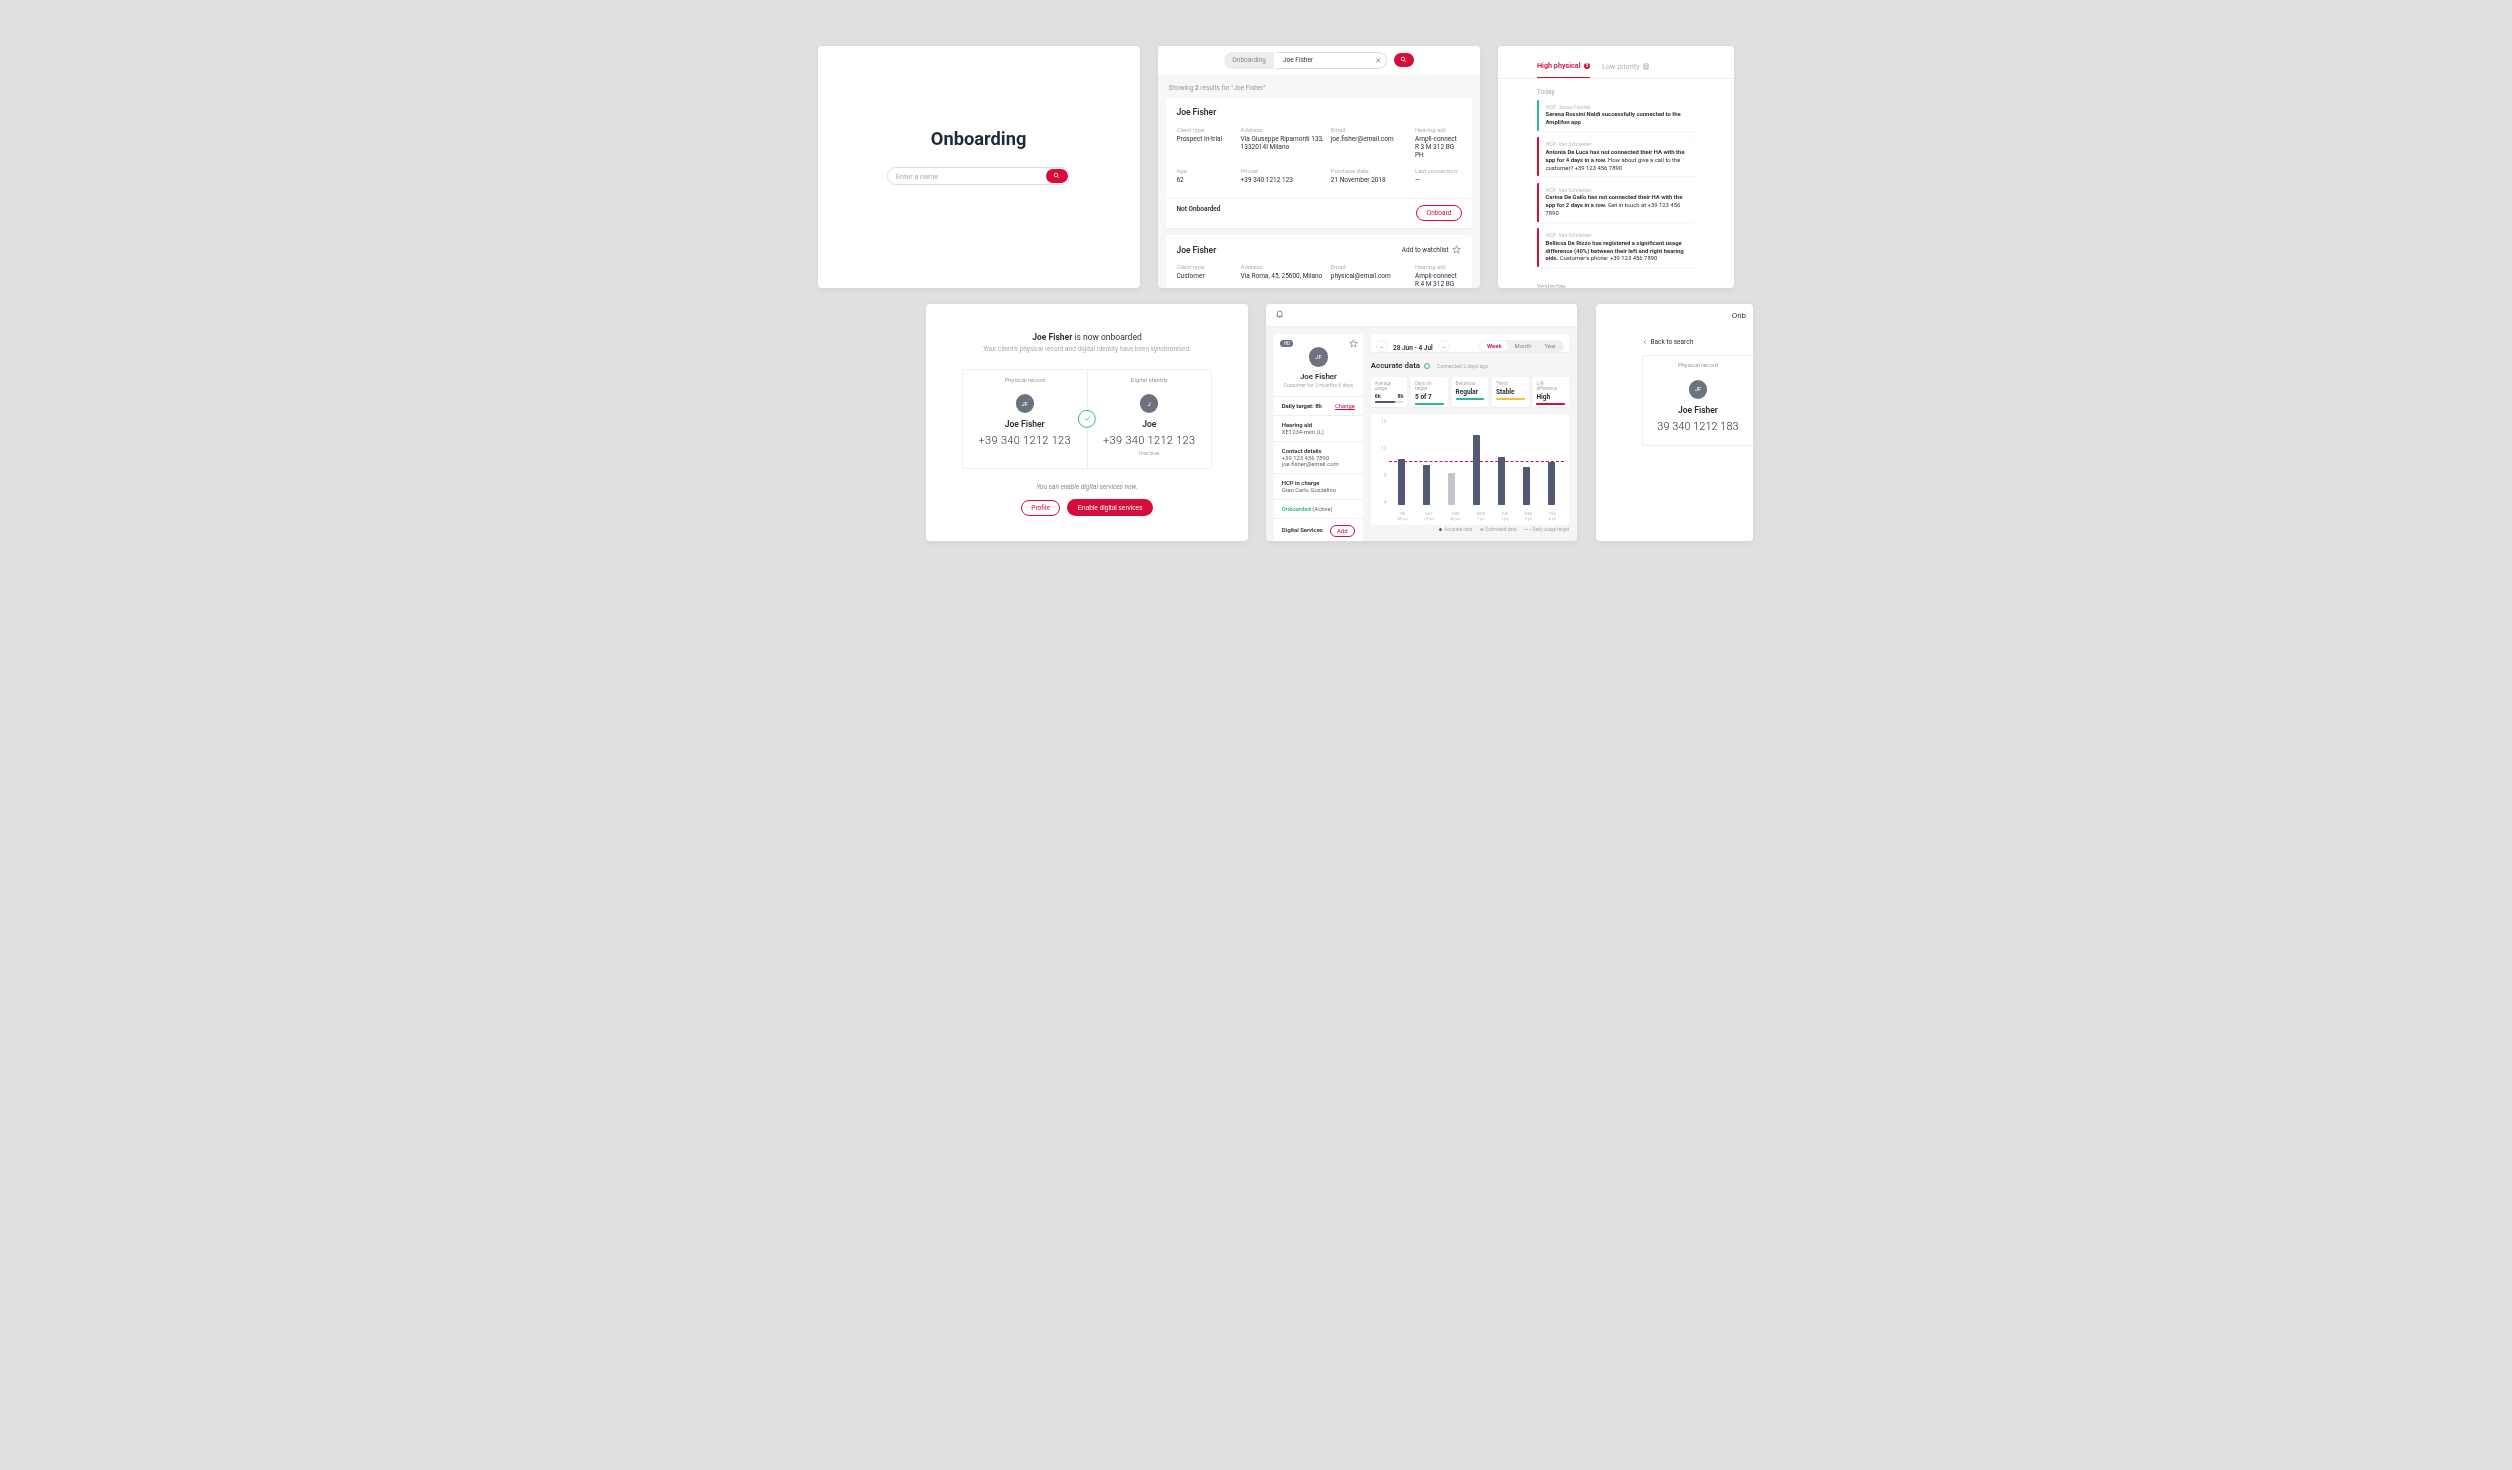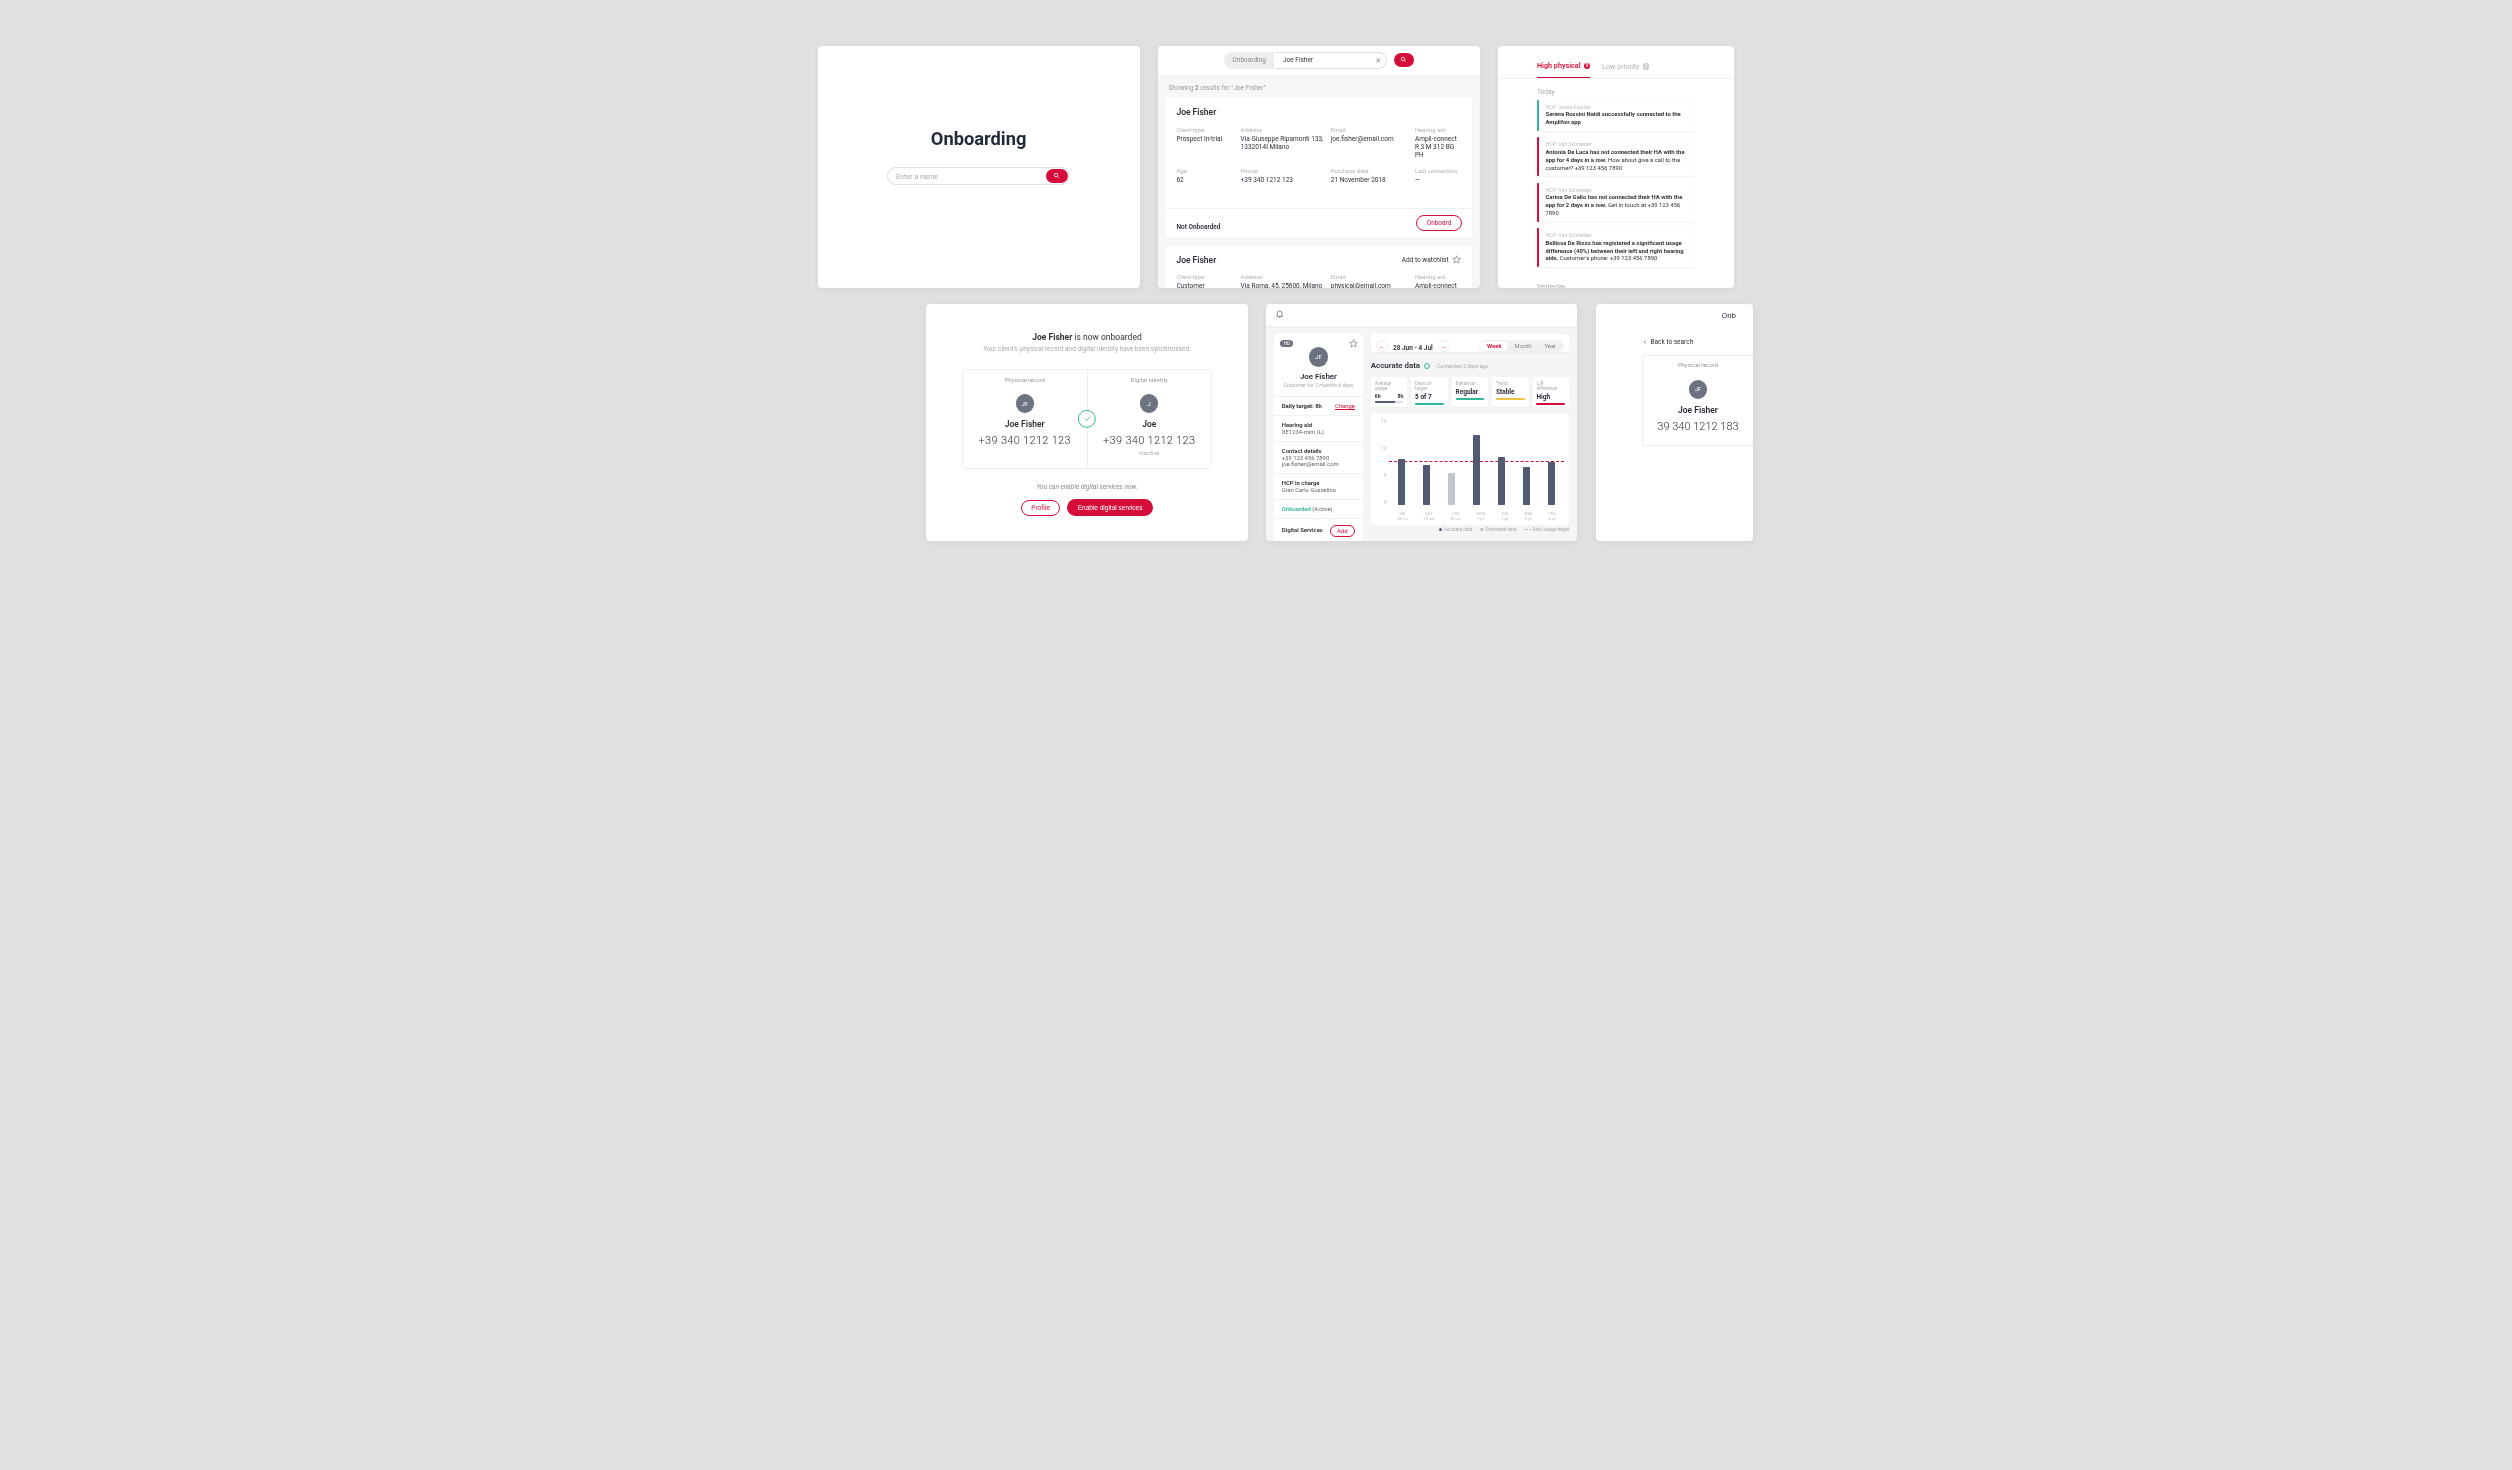--- a/index.html
+++ b/index.html
@@ -51,21 +51,21 @@
   .go { width:19.6px; height:14.4px; background:#d40d3a; border-radius:7.2px; margin-left:3.9px; display:flex;align-items:center;justify-content:center;}
   .p2 .meta { font-size:6.5px; color:#999; padding: 9.2px 10.5px 6.5px;}
   .p2 .result {
     background:#fff; margin: 0 7.9px 7.9px; border-radius:2.6px; padding: 9.2px 10.5px 0;
     box-shadow: 0 0.7px 2px rgba(0,0,0,0.04);
   }
   .p2 .rname { font-size:8.5px; font-weight:600; margin-bottom:9.2px; display:flex; align-items:center;}
   .p2 .grid { display:grid; grid-template-columns: 59px 85px 79px 1fr; column-gap:5.2px; row-gap:9.2px; }
   .lbl { font-size:5.9px; color:#b0b2b8; margin-bottom:2px;}
   .val { font-size:6.5px; color:#2a2f3a;}
-  .p2 .foot { border-top:0.7px solid #f0f0f0; margin:24px -10.5px 0; padding:6.5px 10.5px; display:flex; align-items:flex-end;}
+  .p2 .foot { border-top:0.7px solid #f0f0f0; margin:14px -10.5px 0; padding:6.5px 10.5px; display:flex; align-items:flex-start;}
   .pill-outline {
     border:0.7px solid #d40d3a; color:#d40d3a; background:#fff;
     border-radius:8.5px; height:15.7px; padding:0 9.2px; font-size:6.5px;
     display:inline-flex; align-items:center; cursor:pointer;
   }
   .star-icon { width:9.2px; height:9.2px; fill:none; stroke:#666; stroke-width:1.5;}
   
   .p3 { left: 700px; top: 19.6px; width: 236px; height: 242px; background:#fff;}
   .p3 .tabs { display:flex; gap:11.8px; padding: 15.7px 39px 0; border-bottom:0.7px solid #eee;}
   .p3 .tab { font-size:7.2px; color:#b0b2b8; padding-bottom:6.5px; display:flex; align-items:center; gap:3.3px; cursor:pointer;}
@@ -136,21 +136,21 @@
   .chart .ylabels { position:absolute; left:3.9px; top:5.2px; bottom:19.6px; width:11.8px; display:flex; flex-direction:column; justify-content:space-between; font-size:4.6px; color:#bbb; text-align:right;}
   .chart .plot { position:absolute; left:18.3px; right:5.2px; top:5.2px; bottom:19.6px;}
   .chart .target { position:absolute; left:0; right:0; border-top:1px dashed #d40d3a;}
   .chart .bars { position:absolute; left:0; right:0; bottom:0; top:0; display:flex; justify-content:space-around; align-items:flex-end;}
   .chart .barcol { width:6.5px; background:#525a73; border-radius:0.7px;}
   .chart .barcol.est { background:#c2c5cf;}
   .chart .xaxis { position:absolute; left:18.3px; right:5.2px; bottom:3.9px; display:flex; justify-content:space-around; font-size:3.9px; color:#bbb; text-align:center;}
   .ldot{width:3.3px;height:3.3px;border-radius:50%;}
   
   .p6 { left: 798px; top: 278px; width: 157px; height: 237px; }
-  .p6 .top6 { height:22px; display:flex;align-items:center;justify-content:flex-end;padding-right:17px; font-size:7.9px;}
+  .p6 .top6 { height:22px; display:flex;align-items:center;justify-content:flex-end;padding-right:7px; font-size:7.9px;}
   .p6 .back { font-size:6.5px; padding:11.8px 0 0 46px; display:flex;align-items:center;gap:2.6px; cursor:pointer;}
   .p6 .back svg{width:5.9px;height:5.9px;stroke:#333;fill:none;stroke-width:2;}
   .p6 .col6 { margin:9.2px 0 0 46px; border:0.7px solid #eee; border-right:none; border-radius:2.6px 0 0 2.6px; text-align:center; padding:6.5px 0 11.8px;}
 </style>
 </head>
 <body>
 
 <div class="stage">
 
   <div class="card p1">

